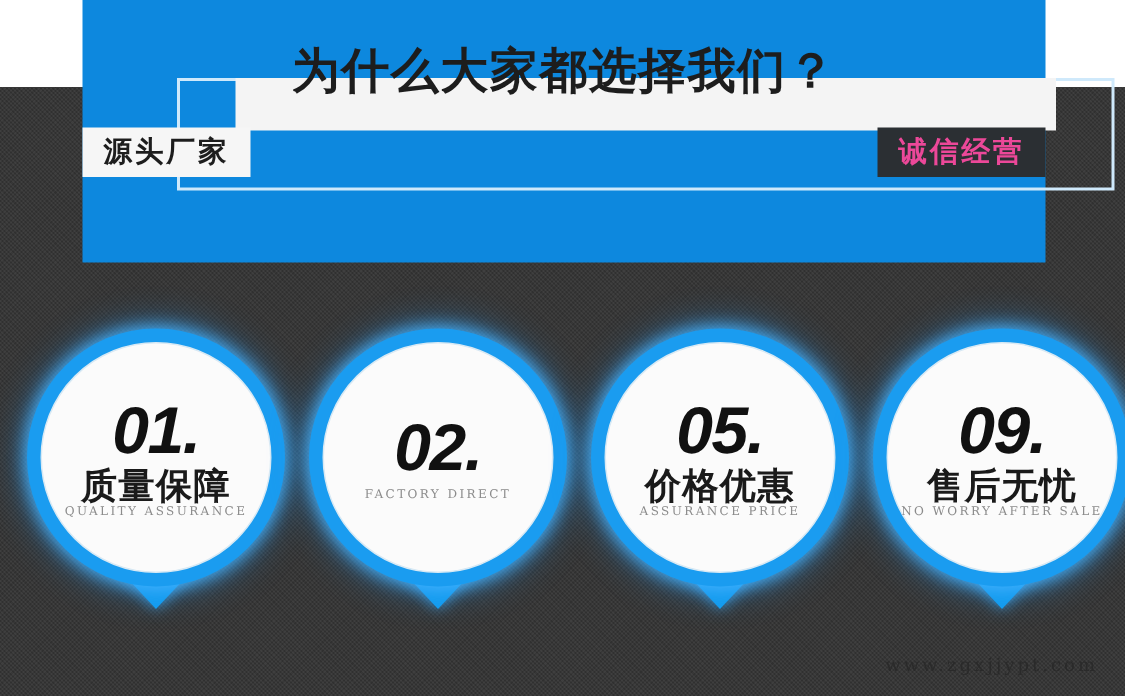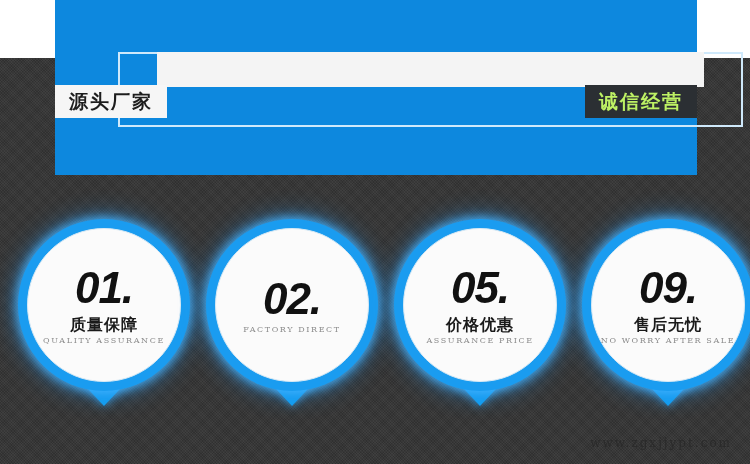--- a/index.html
+++ b/index.html
@@ -89,21 +89,21 @@
     font-weight: bold;
     letter-spacing: 2px;
     white-space: nowrap;
   }
   .pill-light {
     background: #f6f6f6;
     color: #1d1d1d;
   }
   .pill-dark {
     background: #2b2f33;
-    color: #bef264;
+    color: #ec4899;
   }
 
   
   .cards {
     position: absolute;
     left: 0; top: 219px;
     width: 750px; height: 195px;
   }
   .card {
     position: absolute;
@@ -148,21 +148,21 @@
   .num {
     font-size: 44px;
     font-weight: bold;
     font-style: italic;
     color: #111111;
     letter-spacing: -1px;
     line-height: 44px;
     margin-bottom: 4px;
   }
   .cn {
-    font-size: 16px;
+    font-size: 24px;
     font-weight: bold;
     color: #1a1a1a;
     letter-spacing: 1px;
     line-height: 22px;
   }
   .en {
     font-family: "DejaVu Serif", serif;
     font-size: 8px;
     color: #8b8b8b;
     letter-spacing: 1.6px;
@@ -187,20 +187,21 @@
 <div id="stage">
 
   <div class="bg-white-strip"></div>
   <div class="bg-dark"></div>
 
   <div class="blue-panel">
     <div class="blue-outline"></div>
     <div class="title-bar"></div>
   </div>
 
+  <div class="title-text">为什么大家都选择我们？</div>
 
   <div class="btn-row">
     <div class="pill pill-light">源头厂家</div>
     <div class="pill pill-dark">诚信经营</div>
   </div>
 
   <div class="cards">
 
     <div class="card" style="left:18px;">
       <div class="pin"></div>

